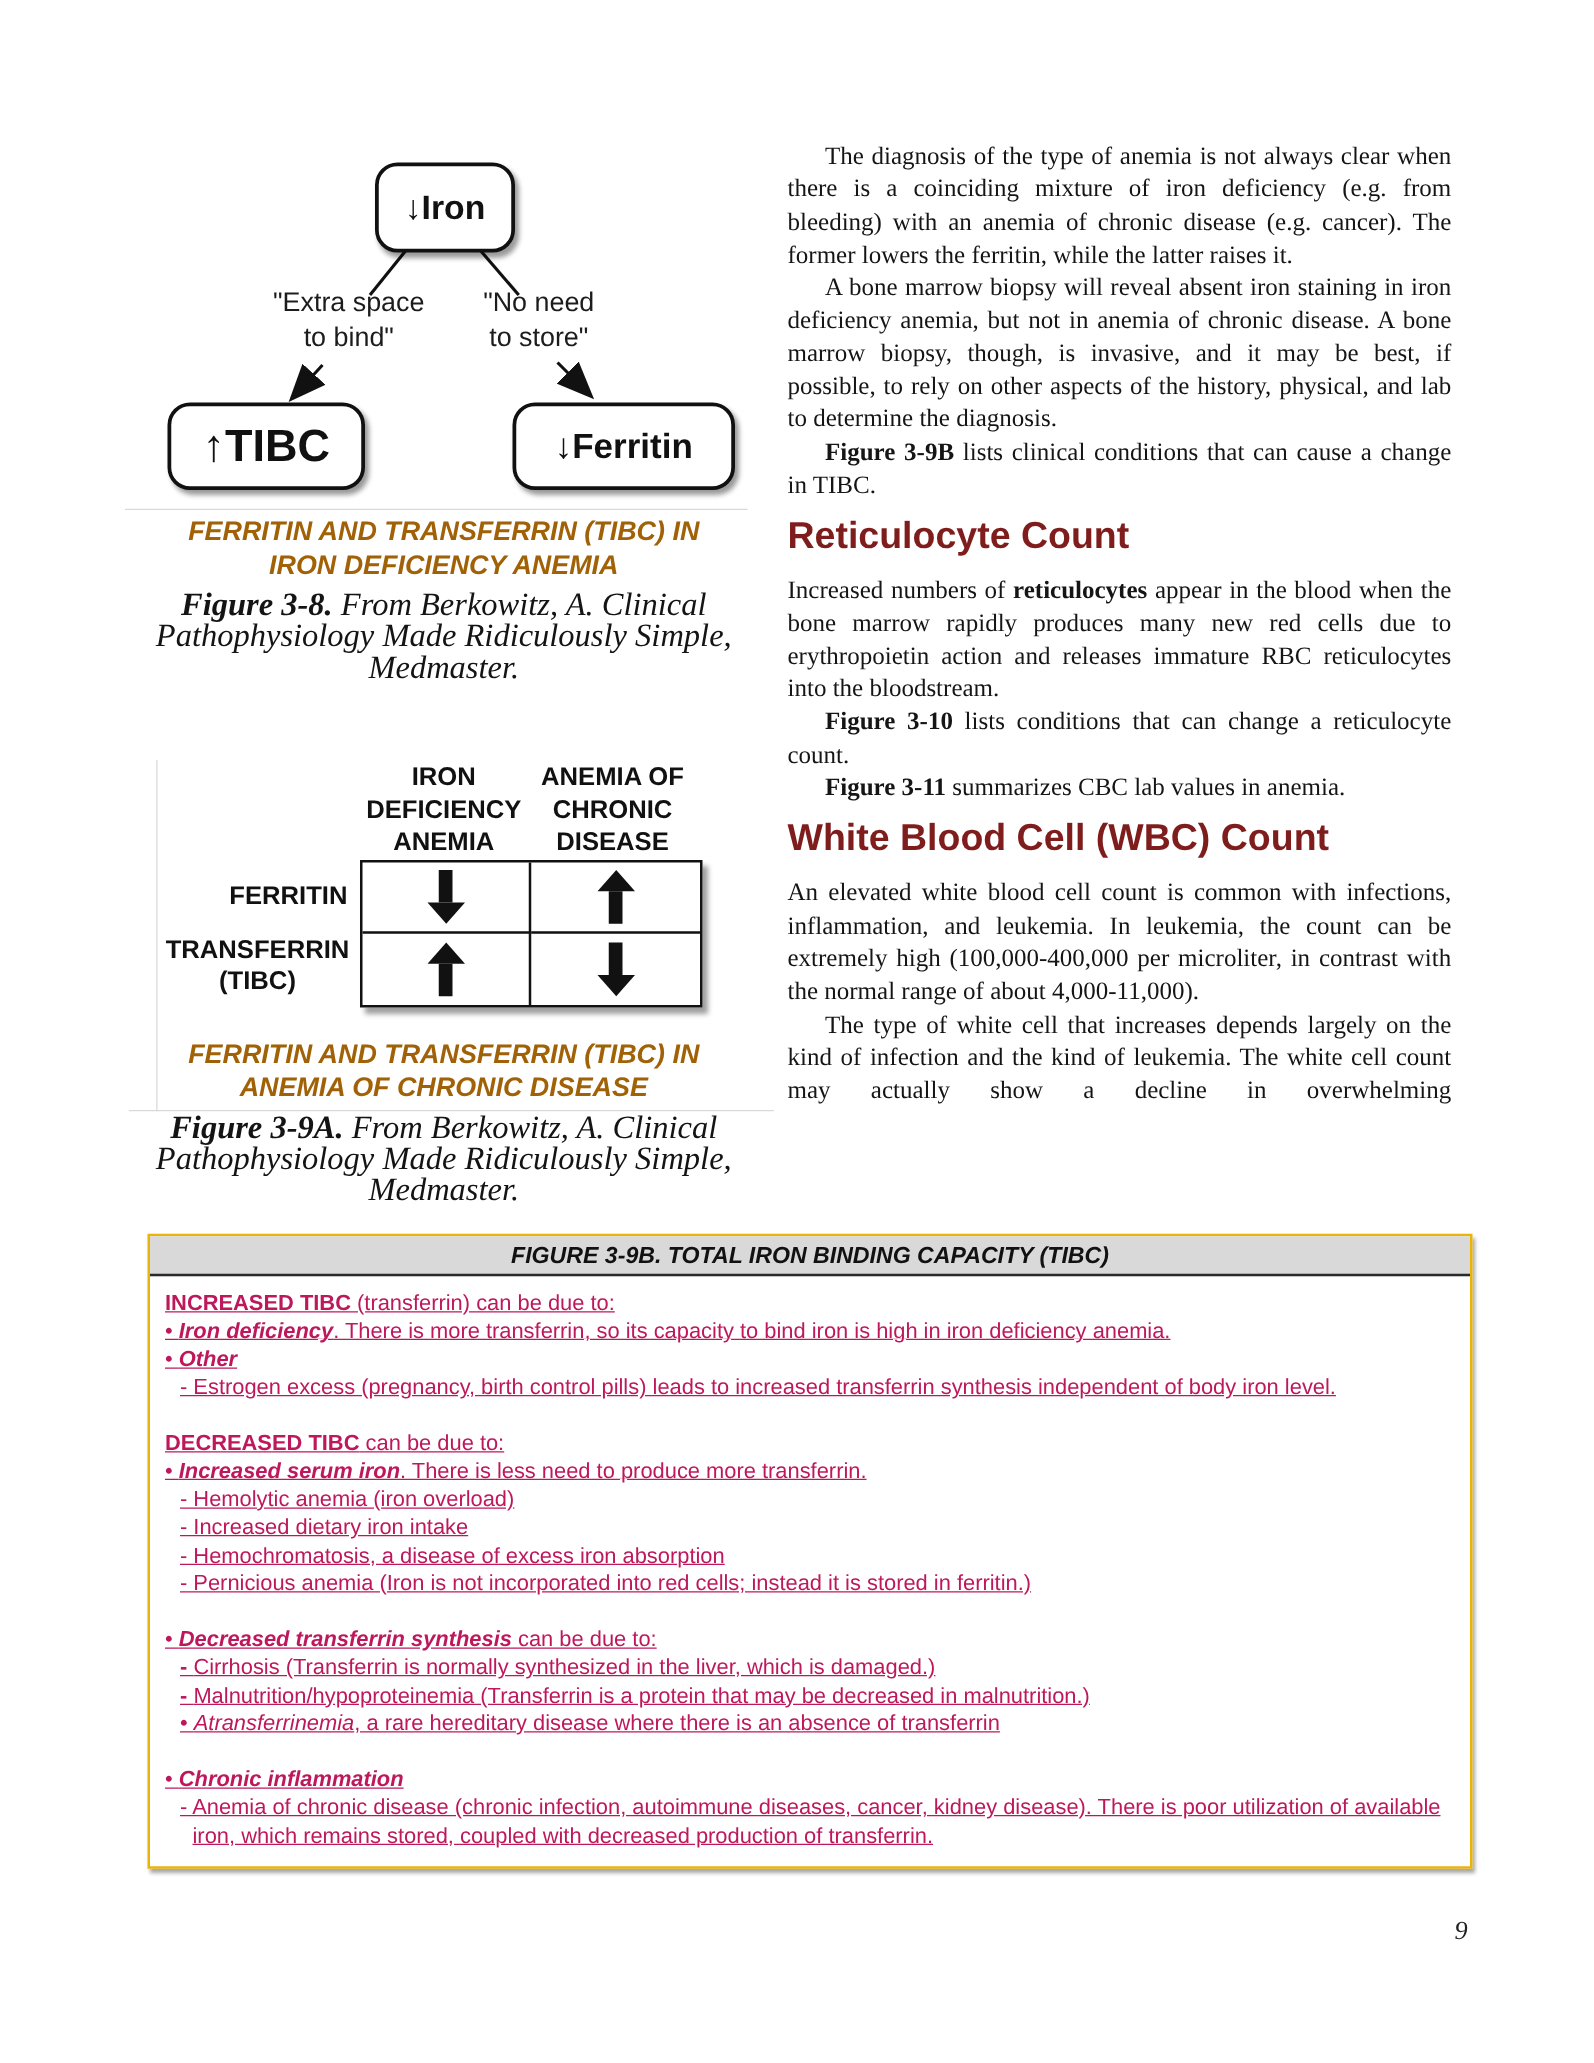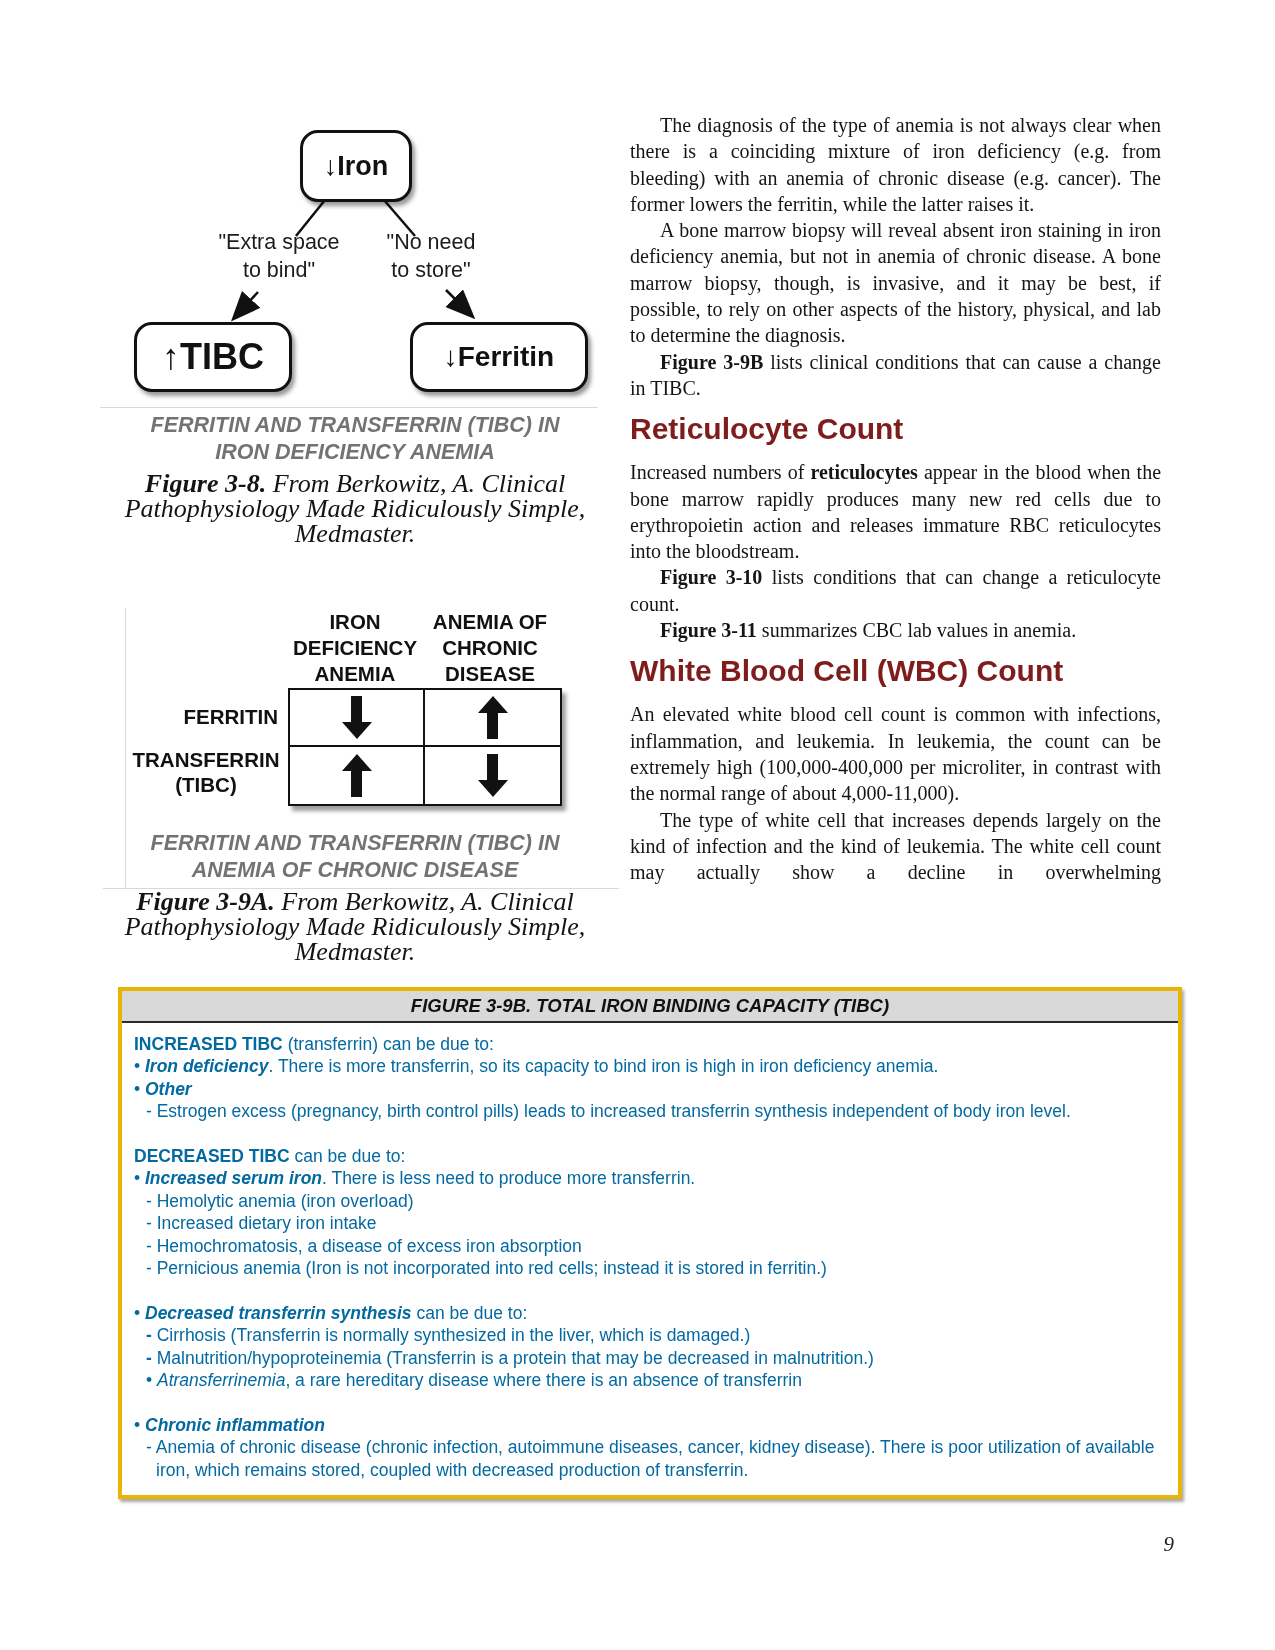--- a/index.html
+++ b/index.html
@@ -24,21 +24,21 @@
   #node-tibc{left:14px;top:212px;width:152px;height:64px;font-size:36px;}
   #node-ferritin{left:290px;top:212px;width:172px;height:64px;font-size:28px;}
   .edge-label{position:absolute;width:150px;text-align:center;
         font-family:"Liberation Sans","DejaVu Sans",sans-serif;font-size:21.5px;line-height:28px;color:#1c1c1c;}
   #edge-label-left{left:84px;top:118px;}
   #edge-label-right{left:236px;top:118px;}
 
   
   .fig-title{position:absolute;left:120px;width:470px;text-align:center;
         font-family:"Liberation Sans","DejaVu Sans",sans-serif;font-weight:bold;font-style:italic;
-        font-size:21.5px;line-height:27px;color:#737373;}
+        font-size:21.5px;line-height:27px;color:#a16207;}
   .fig-caption{position:absolute;left:120px;width:470px;text-align:center;
         font-size:26px;line-height:25px;color:#141414;}
   .fig-caption .si,.fig-caption span{font-style:italic;}
   .fig-caption .sbi{font-weight:bold;}
 
   
   #fig39a{position:absolute;left:120px;top:565px;width:470px;height:390px;}
   .col-header{position:absolute;width:136px;text-align:center;
         font-family:"Liberation Sans","DejaVu Sans",sans-serif;font-weight:bold;
         font-size:20.5px;line-height:26px;}
@@ -65,26 +65,26 @@
   #right-col{position:absolute;left:630px;top:112px;width:531px;font-size:20px;line-height:26.3px;color:#151515;}
   .para{margin:0;text-align:justify;}
   .para.indented{text-indent:30px;}
   .para.jlast{text-align-last:justify;}
   .rc-heading{font-family:"Liberation Sans","DejaVu Sans",sans-serif;font-weight:bold;
         font-size:30px;line-height:36px;margin:10px 0 12px 0;color:#7f1d1d;text-align:left;}
   #heading-wbc{}
 
   
   #tibc-box{position:absolute;left:118px;top:987px;width:1056px;background:#fff;
-        border:4px solid #eab308;box-shadow:2px 3px 3px rgba(0,0,0,0.35);}
+        border:2px solid #eab308;box-shadow:2px 3px 3px rgba(0,0,0,0.35);}
   #tibc-box-header{background:#d9d9d9;border-bottom:2px solid #2a2a2a;height:30px;line-height:30px;
         text-align:center;font-family:"Liberation Sans","DejaVu Sans",sans-serif;
         font-weight:bold;font-style:italic;font-size:18.5px;color:#111;}
   #tibc-box-body{padding:10px 0 14px 12px;
-        font-family:"Liberation Sans","DejaVu Sans",sans-serif;font-size:17.5px;line-height:22.4px;color:#0369a1;}
+        font-family:"Liberation Sans","DejaVu Sans",sans-serif;font-size:17.5px;line-height:22.4px;color:#be185d;text-decoration:underline;}
   .line{white-space:normal;}
   .line.ind1{padding-left:22px;text-indent:-10px;}
   .line-blank{height:22.4px;}
 
   
   #page-number{position:absolute;left:1060px;top:1532px;width:114px;text-align:right;
         font-style:italic;font-size:21px;color:#222;}
 </style>
 </head>
 <body>

